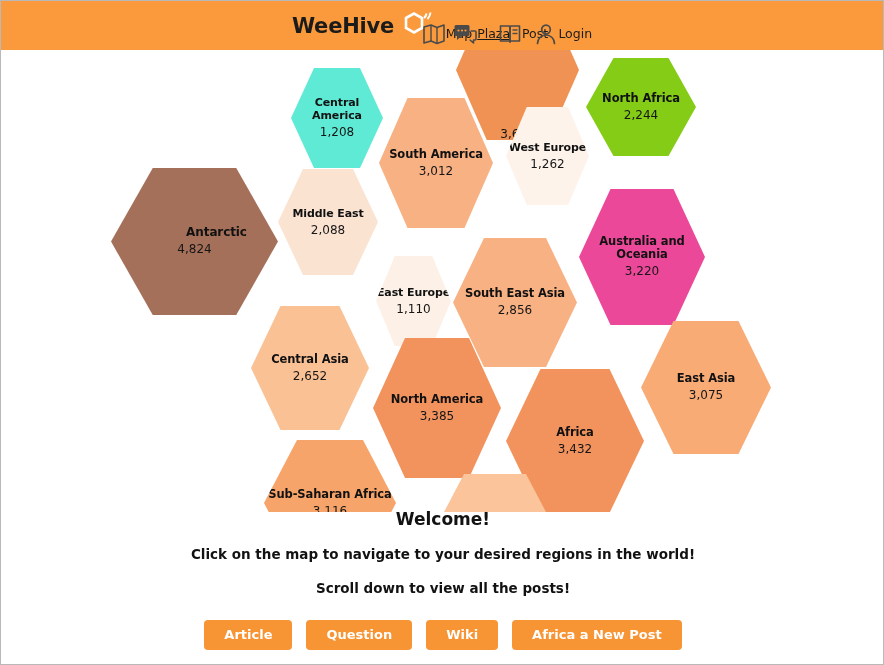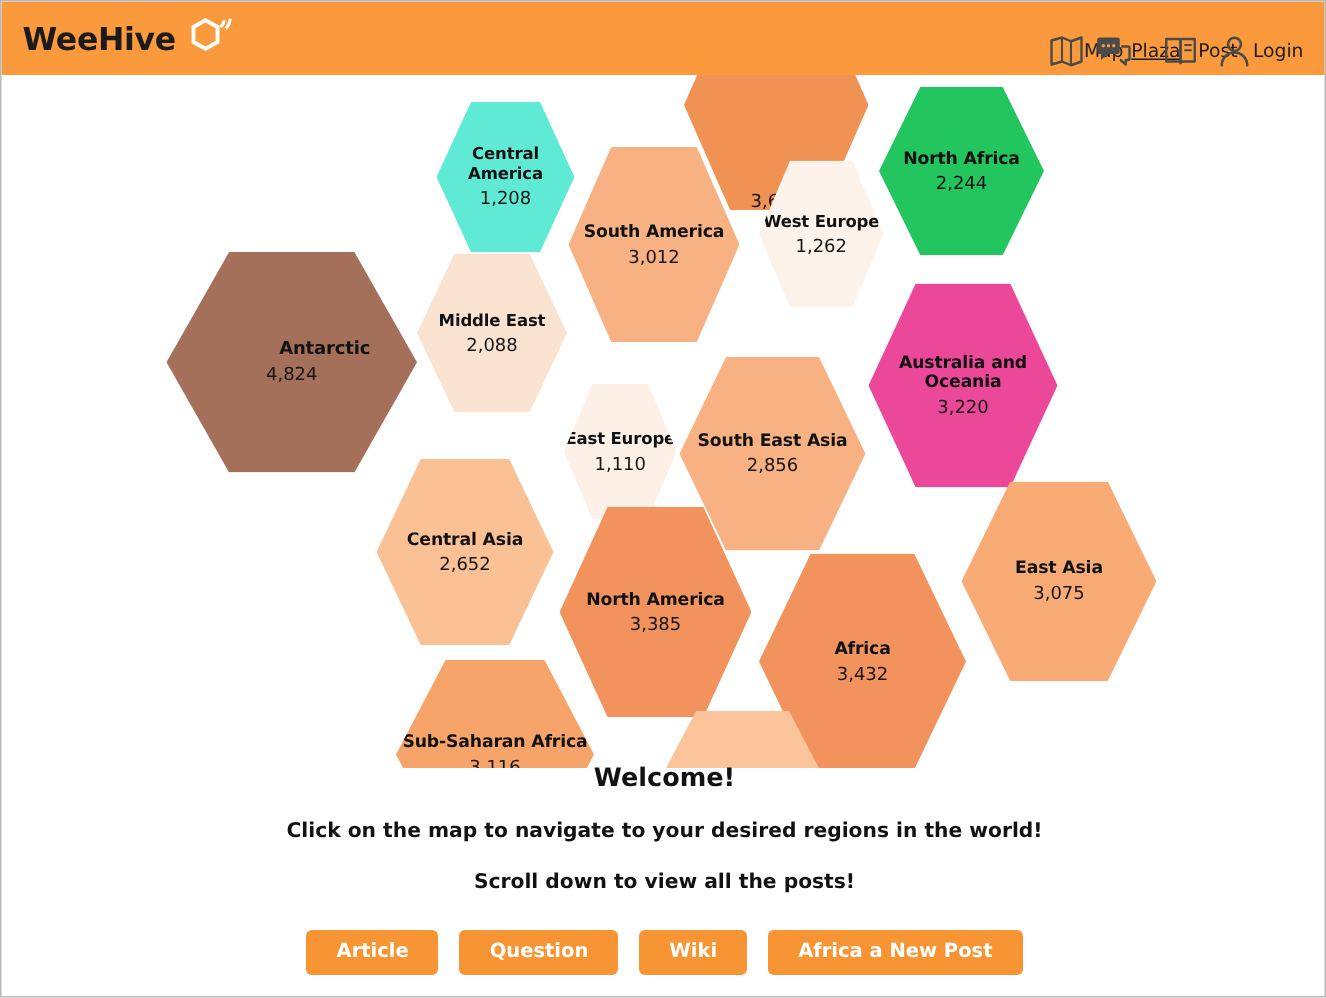--- a/index.html
+++ b/index.html
@@ -19,21 +19,21 @@
 
   
   #header {
     position: absolute;
     top: 0; left: 0;
     width: 884px;
     height: 49px;
     background: #fb9a3c;
     display: flex;
     align-items: center;
-    justify-content: space-between;
+    justify-content: center;
     box-sizing: border-box;
     padding: 0 16px 0 14px;
     z-index: 50;
   }
   #brand {
     display: flex;
     align-items: center;
     gap: 2px;
   }
   #brand-text {
@@ -241,21 +241,21 @@
       <div class="hex-name" style="font-size: 11.5px;">South America</div>
       <div class="hex-count">3,012</div>
     </div>
     <div class="hex" style="left: 455px; top: -50px; width: 123px; height: 140px; background: rgb(239, 146, 84); justify-content: flex-end;">
       <div class="hex-count" style="margin-top: 0px; align-self: center; margin-bottom: -2px;">3,632</div>
     </div>
     <div class="hex" style="left: 505px; top: 57px; width: 83px; height: 98px; background: rgb(253, 243, 235);">
       <div class="hex-name" style="font-size: 11px;">West Europe</div>
       <div class="hex-count">1,262</div>
     </div>
-    <div class="hex" style="left: 585px; top: 8px; width: 110px; height: 112px; background: #22c55e;">
+    <div class="hex" style="left: 585px; top: 8px; width: 110px; height: 98px; background: #84cc16;">
       <div class="hex-name" style="font-size: 11.5px;">North Africa</div>
       <div class="hex-count">2,244</div>
     </div>
     <div class="hex" style="left: 578px; top: 139px; width: 126px; height: 136px; background: #ec4899;">
       <div class="hex-name" style="font-size: 11.5px;">Australia and Oceania</div>
       <div class="hex-count">3,220</div>
     </div>
     <div class="hex" style="left: 375px; top: 206px; width: 75px; height: 90px; background: rgb(253, 241, 231);">
       <div class="hex-name" style="font-size: 11px;">East Europe</div>
       <div class="hex-count">1,110</div>

